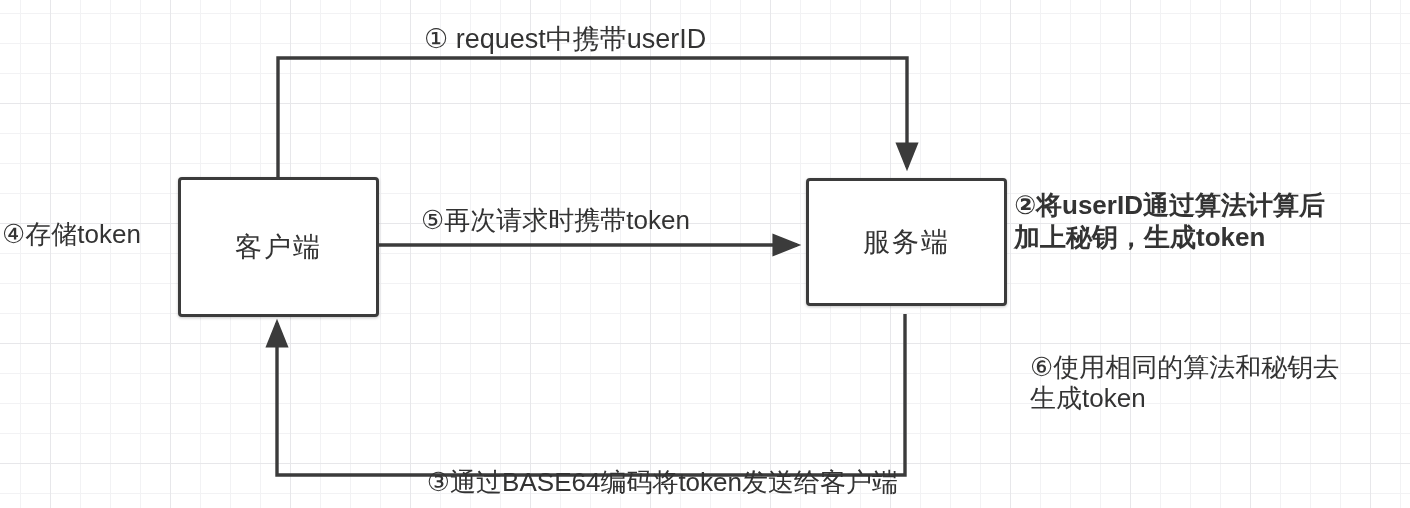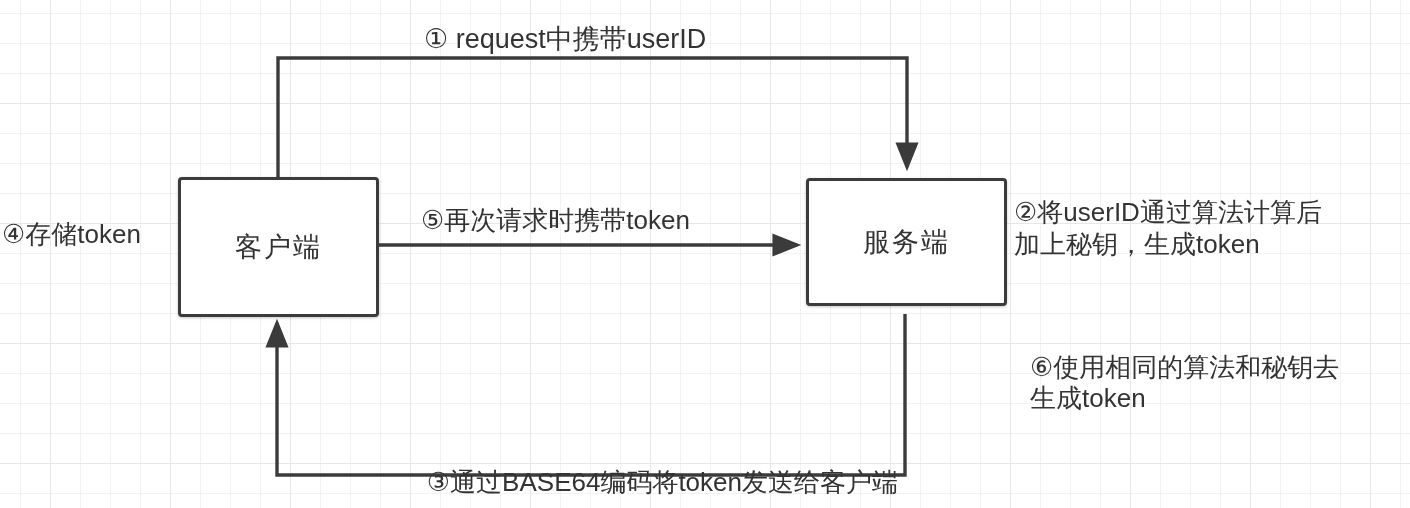--- a/index.html
+++ b/index.html
@@ -56,21 +56,21 @@
   .lbl{
     position:absolute;
     white-space:nowrap;
     font-size:26px;
     color:var(--text);
   }
   .lbl-step1{left:424px;top:21px;font-size:27px;}
   .lbl-step5{left:421px;top:203px;}
   .lbl-step3{right:512px;top:441px;margin-top:24px;}
   .lbl-step4{left:2px;top:217px;}
-  .lbl-step2{left:1014px;top:196px;line-height:32px;}
+  .lbl-step2{left:1014px;top:189px;line-height:32px;font-weight:bold;}
   .lbl-step6{left:1014px;top:352px;line-height:31px;margin-left:16px;}
 </style>
 </head>
 <body>
 
 <div class="canvas">
 
   <svg class="wires" viewBox="0 0 1410 508" xmlns="http://www.w3.org/2000/svg">
     <defs>
       <marker id="ah" viewBox="0 0 10 8" refX="8.5" refY="4" markerWidth="8.7" markerHeight="6.8" orient="auto-start-reverse">

